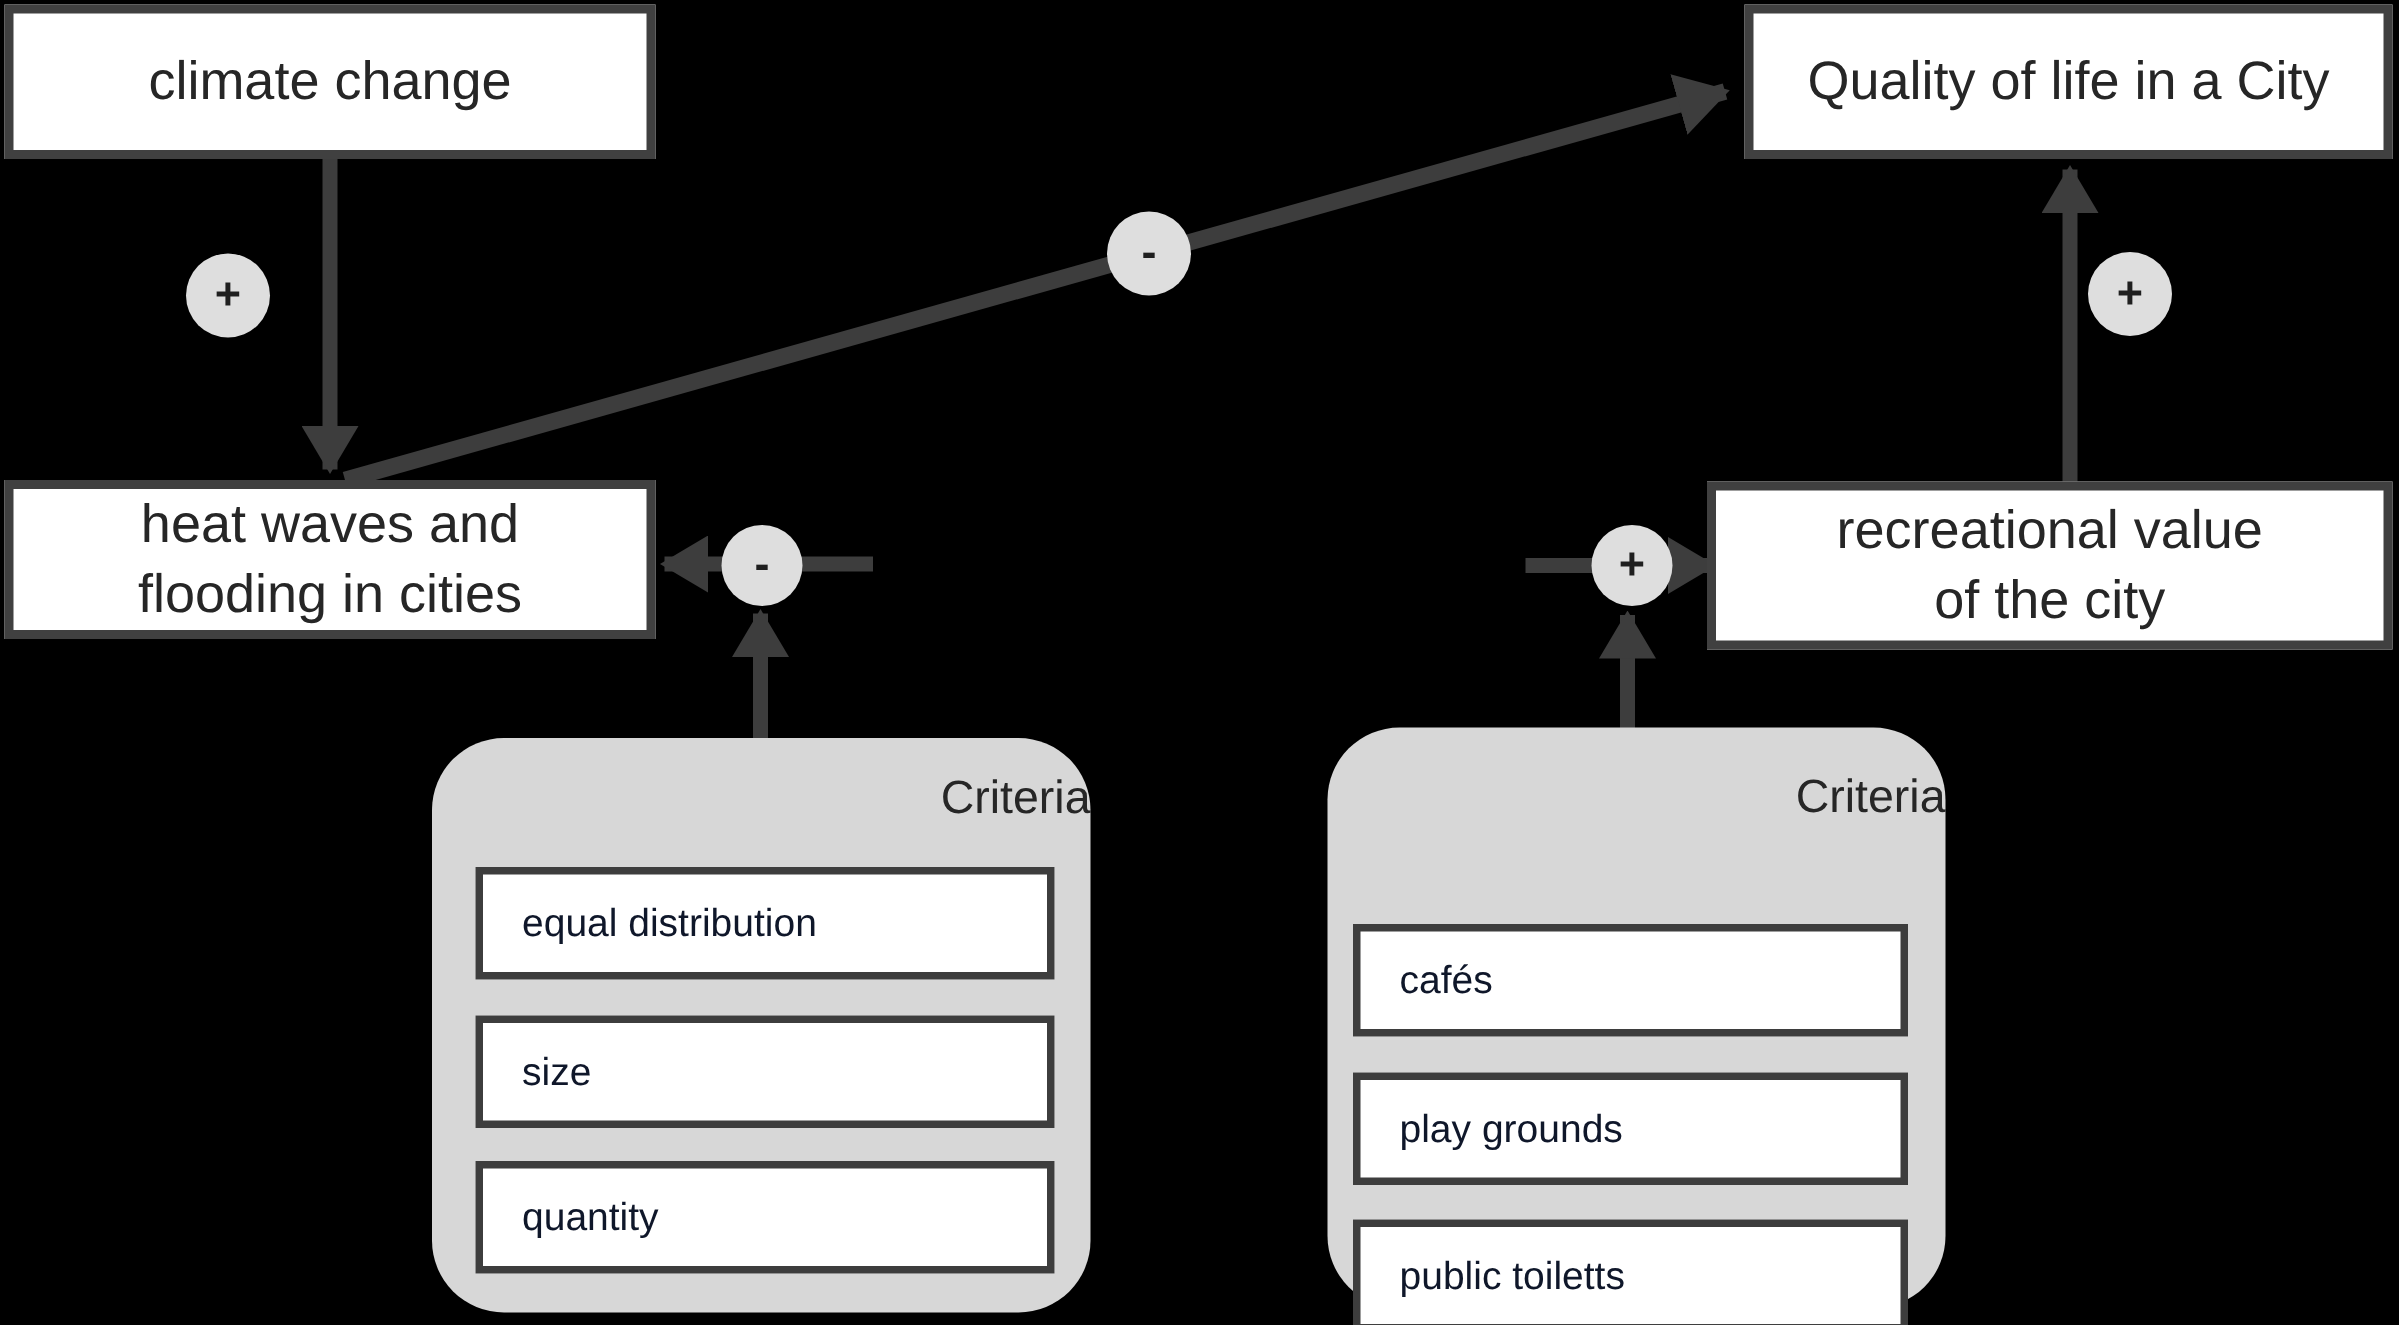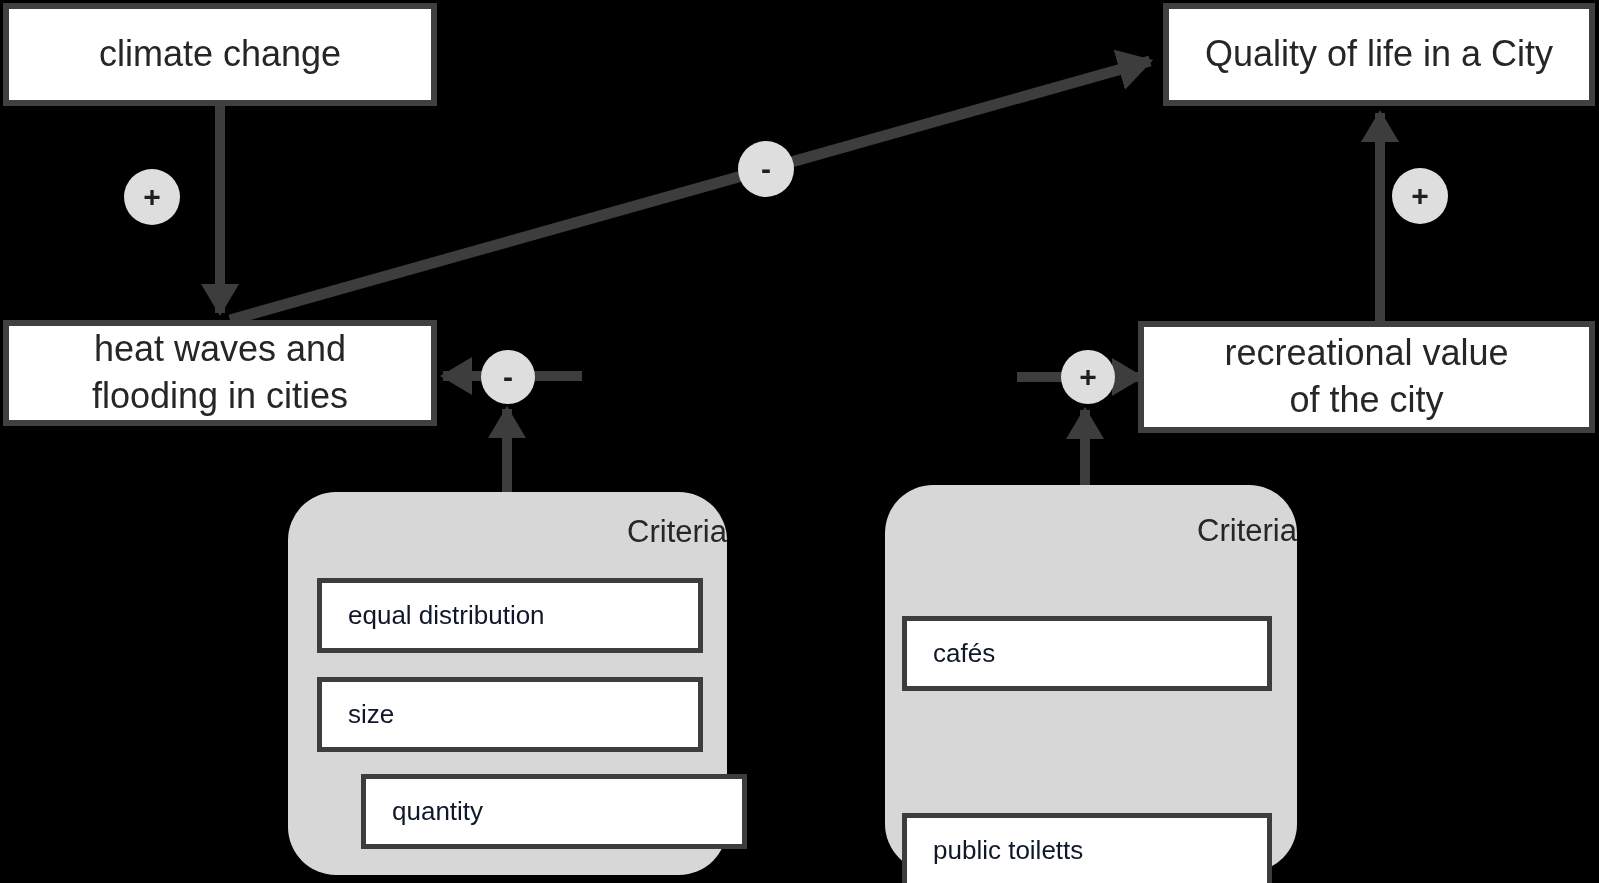--- a/index.html
+++ b/index.html
@@ -92,21 +92,21 @@
     display: flex;
     align-items: center;
     font-size: 26px;
     color: #0f172a;
     padding-left: 26px;
   }
   .criteria-left  .criteria-item { left: 29px; width: 386px; height: 75px; }
   .criteria-right .criteria-item { left: 17px; width: 370px; height: 75px; margin-top: 38px; }
   .criteria-left  .item-0 { top: 86px; }
   .criteria-left  .item-1 { top: 185px; }
-  .criteria-left  .item-2 { top: 282px; margin-left: 44px; }
+  .criteria-left  .item-2 { top: 282px; }
   .criteria-right .item-0 { top: 93px; }
   .criteria-right .item-1 { top: 192px; }
   .criteria-right .item-2 { top: 290px; }
 </style>
 </head>
 <body>
 
 <div class="canvas">
 
   <svg class="arrows-layer" viewBox="0 0 1599 883" xmlns="http://www.w3.org/2000/svg">
@@ -156,16 +156,17 @@
   <div class="criteria-group criteria-left">
     <div class="criteria-title">Criteria</div>
     <div class="criteria-item item-0">equal distribution</div>
     <div class="criteria-item item-1">size</div>
     <div class="criteria-item item-2">quantity</div>
   </div>
 
   <div class="criteria-group criteria-right">
     <div class="criteria-title">Criteria</div>
     <div class="criteria-item item-0">cafés</div>
+    <div class="criteria-item item-1">play grounds</div>
     <div class="criteria-item item-2">public toiletts</div>
   </div>
 
 </div>
 
 </body></html>

